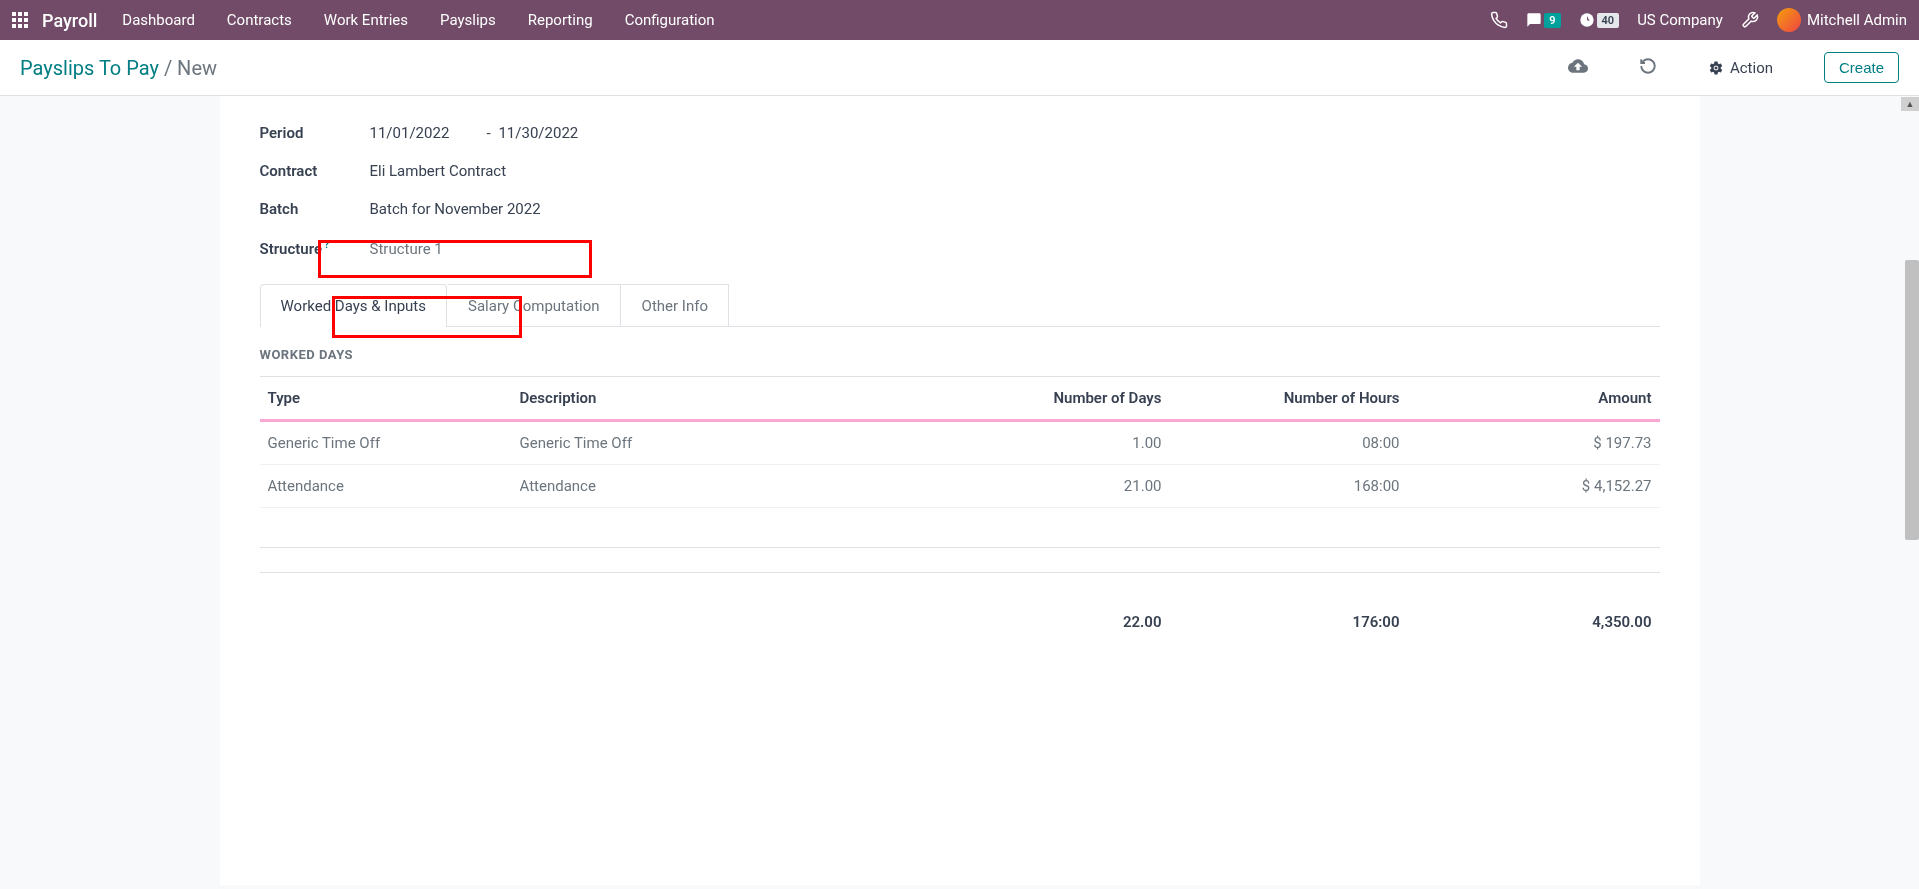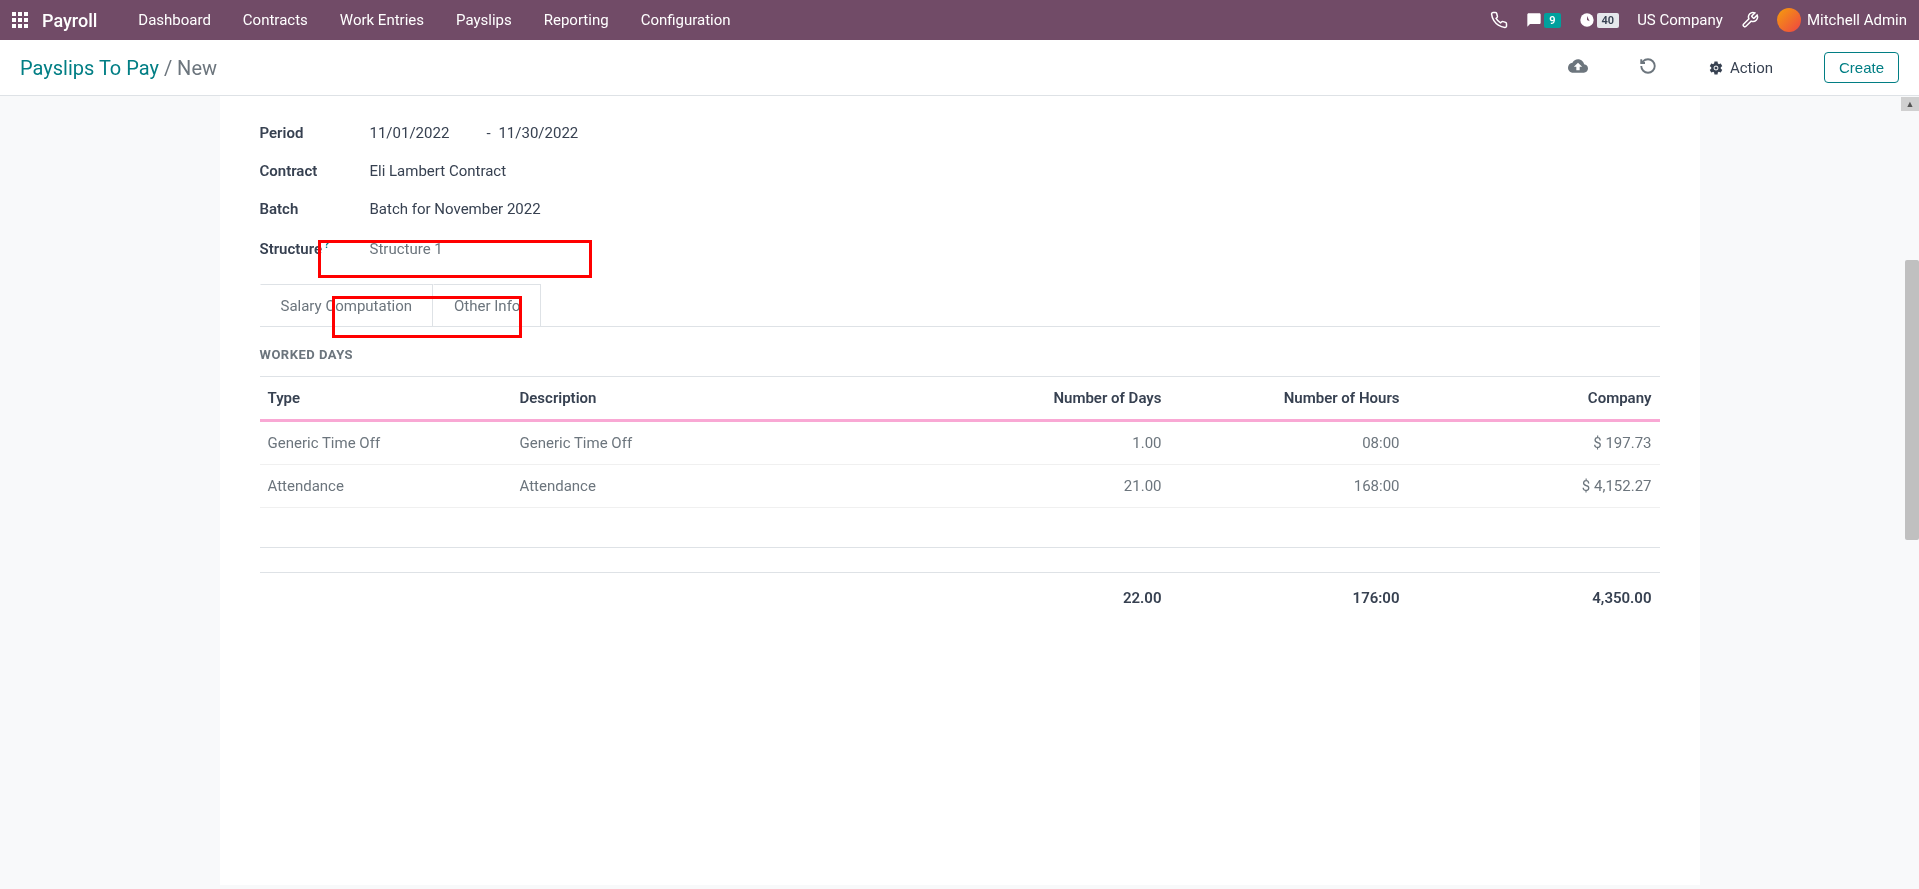--- a/index.html
+++ b/index.html
@@ -30,21 +30,21 @@
       cursor: pointer;
     }
     .apps-icon span {
       width: 4px;
       height: 4px;
       background: #fff;
     }
     .app-name {
       font-size: 18px;
       font-weight: 500;
-      margin-right: 41px;
+      margin-right: 25px;
     }
     .nav-items {
       display: flex;
       gap: 32px;
       flex: 1;
     }
     .nav-item {
       color: #fff;
       cursor: pointer;
       font-size: 15px;
@@ -236,21 +236,21 @@
     }
     .data-table tr.second-empty td {
       border-bottom: none;
       height: 10px;
     }
     .data-table tfoot td {
       font-weight: 600;
       color: #374151;
       border-top: 1px solid #dee2e6;
       border-bottom: none;
-      padding-top: 16px;
+      padding-top: 40px;
     }
     .scroll-indicator {
       position: fixed;
       right: 0;
       top: 97px;
       width: 18px;
       height: 14px;
       background: #d0d0d0;
       display: flex;
       align-items: center;
@@ -379,36 +379,37 @@
   <div class="form-row">
     <div class="form-label">
       <span>Structure</span><span class="help-mark">?</span>
     </div>
     <div class="form-value" style="color:#6c757d;">Structure 1</div>
   </div>
 
   <div class="highlight-box highlight-structure"></div>
 
   <div class="tabs">
+    <div class="tab active">Worked Days &amp; Inputs</div>
     <div class="tab" style="border-right:1px solid #dee2e6; border-top:1px solid #dee2e6;">Salary Computation</div>
     <div class="tab" style="border-right:1px solid #dee2e6; border-top:1px solid #dee2e6;">Other Info</div>
   </div>
 
   <div class="highlight-box highlight-tab"></div>
 
   <div class="section-title">WORKED DAYS</div>
 
   <table class="data-table">
     <thead>
       <tr>
         <th style="width:18%">Type</th>
         <th style="width:30%">Description</th>
         <th class="right" style="width:17%">Number of Days</th>
         <th class="right" style="width:17%">Number of Hours</th>
-        <th class="right" style="width:18%">Company</th>
+        <th class="right" style="width:18%">Amount</th>
       </tr>
     </thead>
     <tbody>
       <tr>
         <td>Generic Time Off</td>
         <td>Generic Time Off</td>
         <td class="right">1.00</td>
         <td class="right">08:00</td>
         <td class="right">$ 197.73</td>
       </tr>

